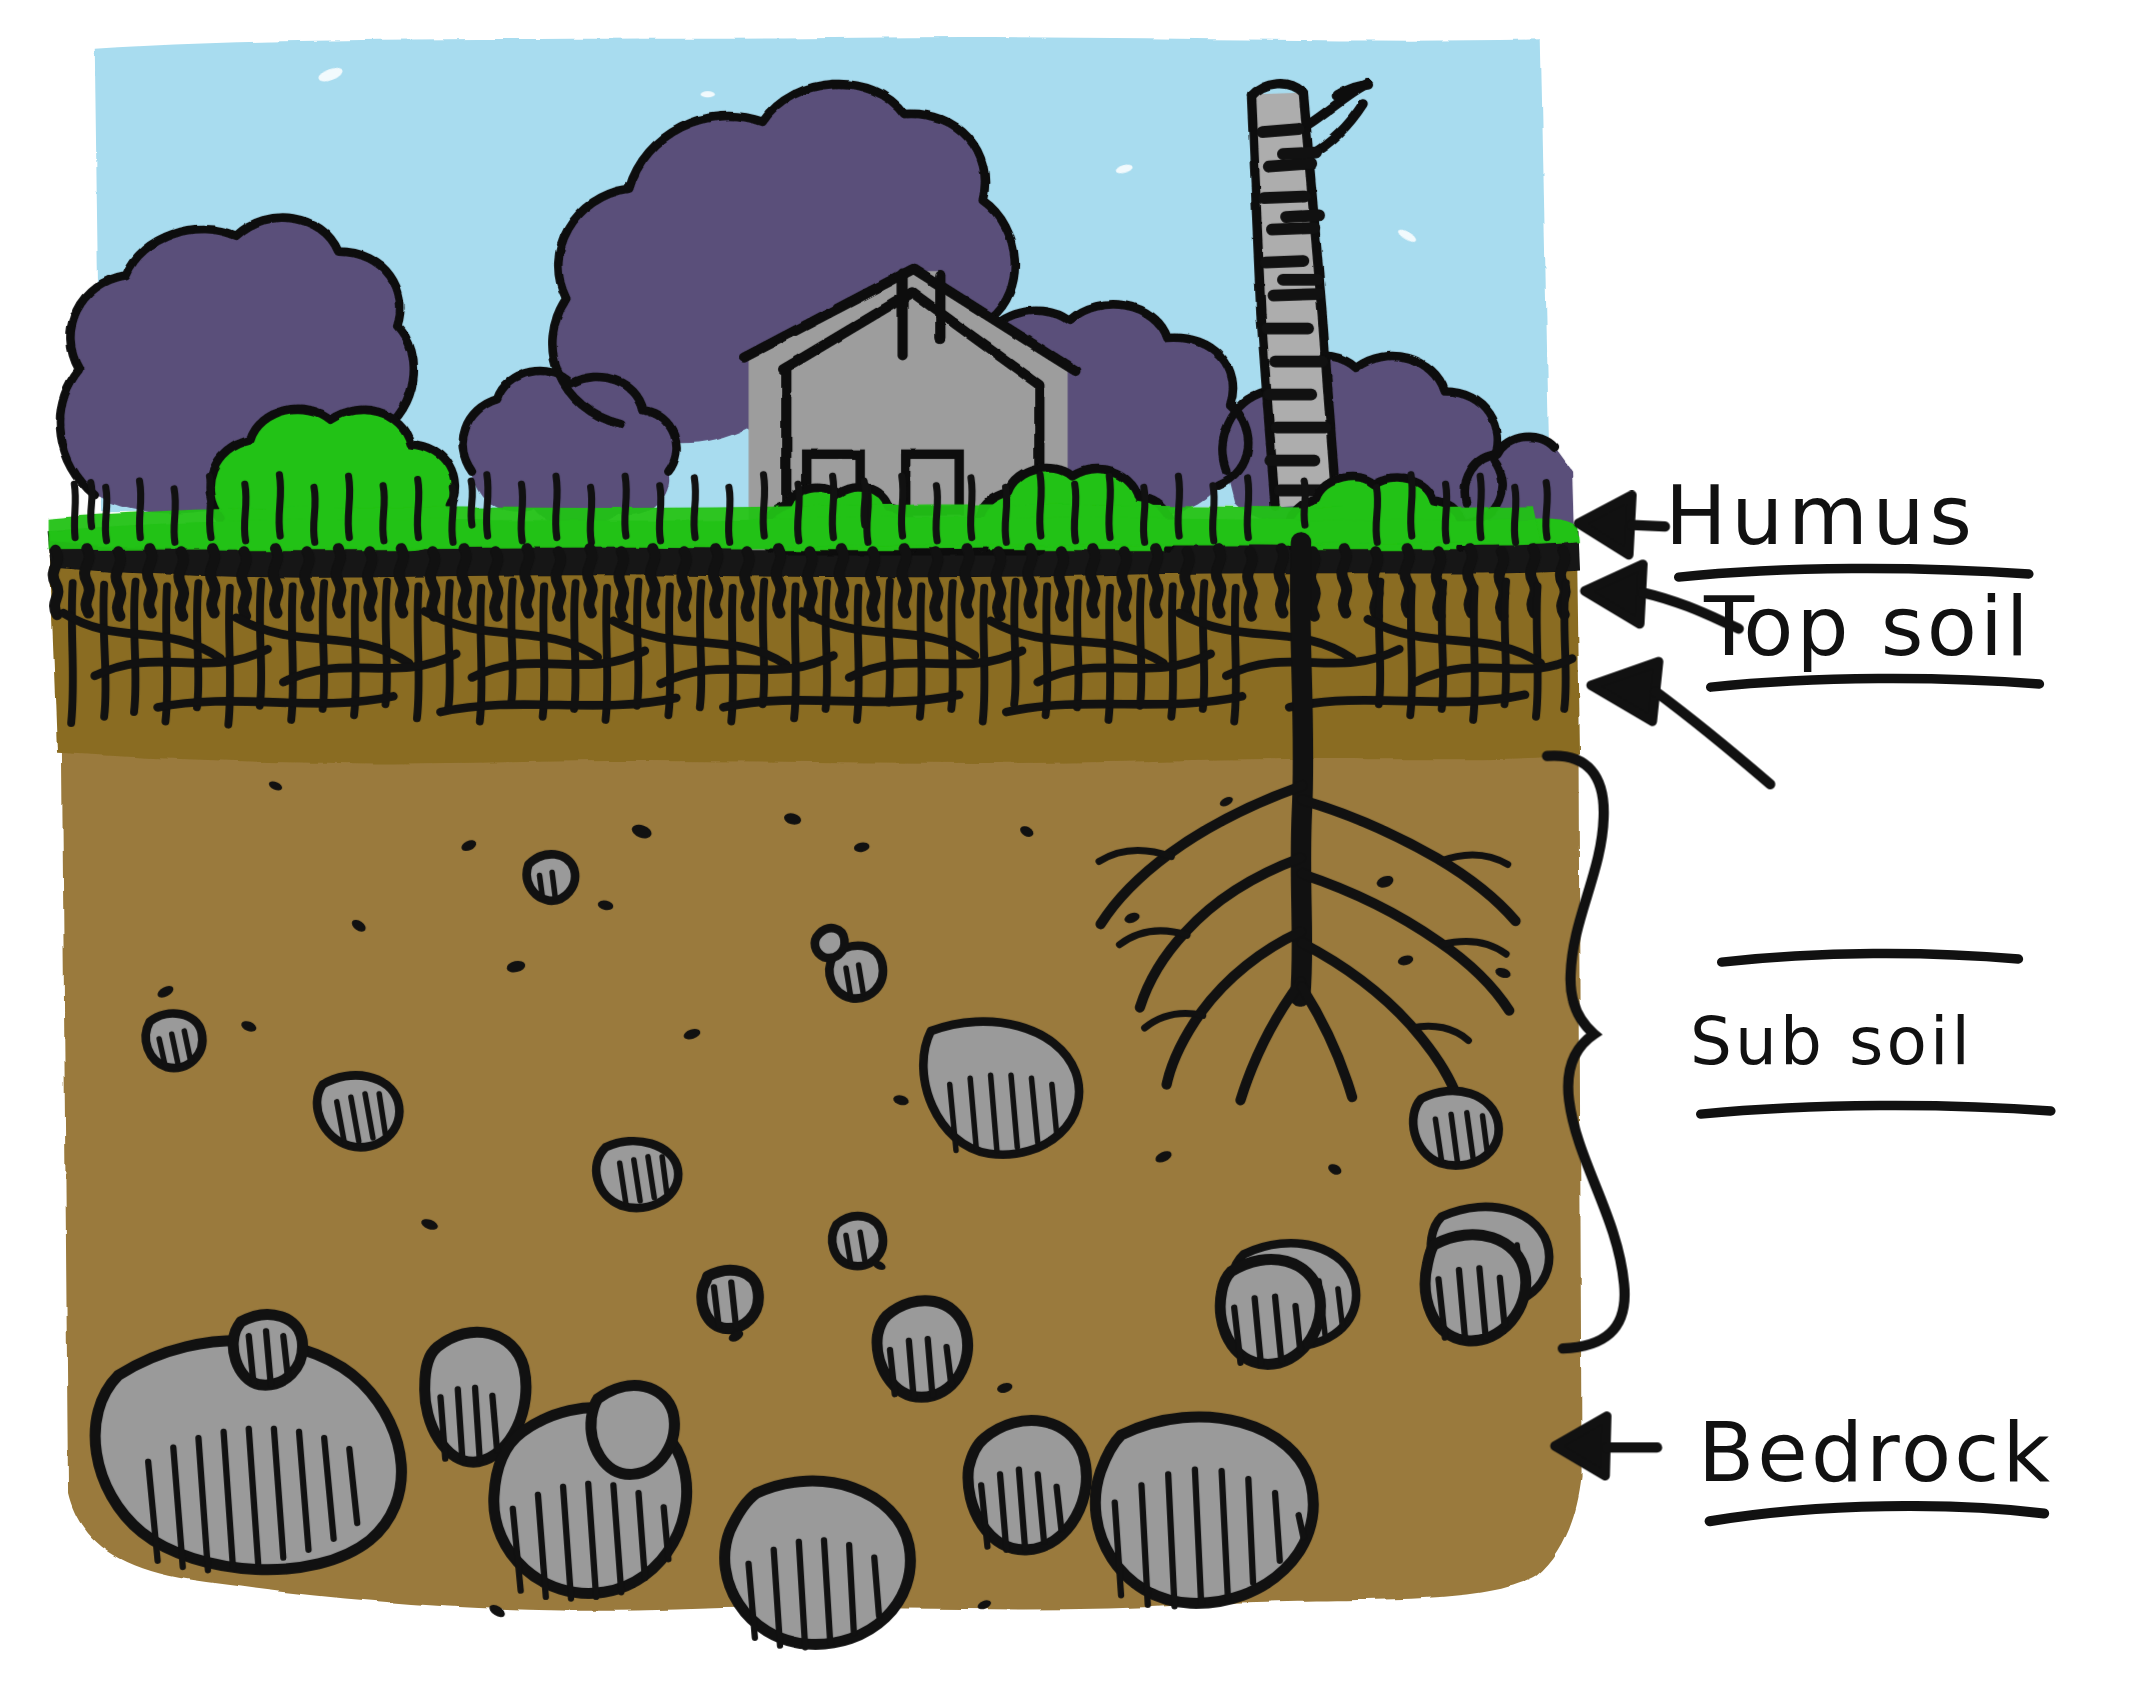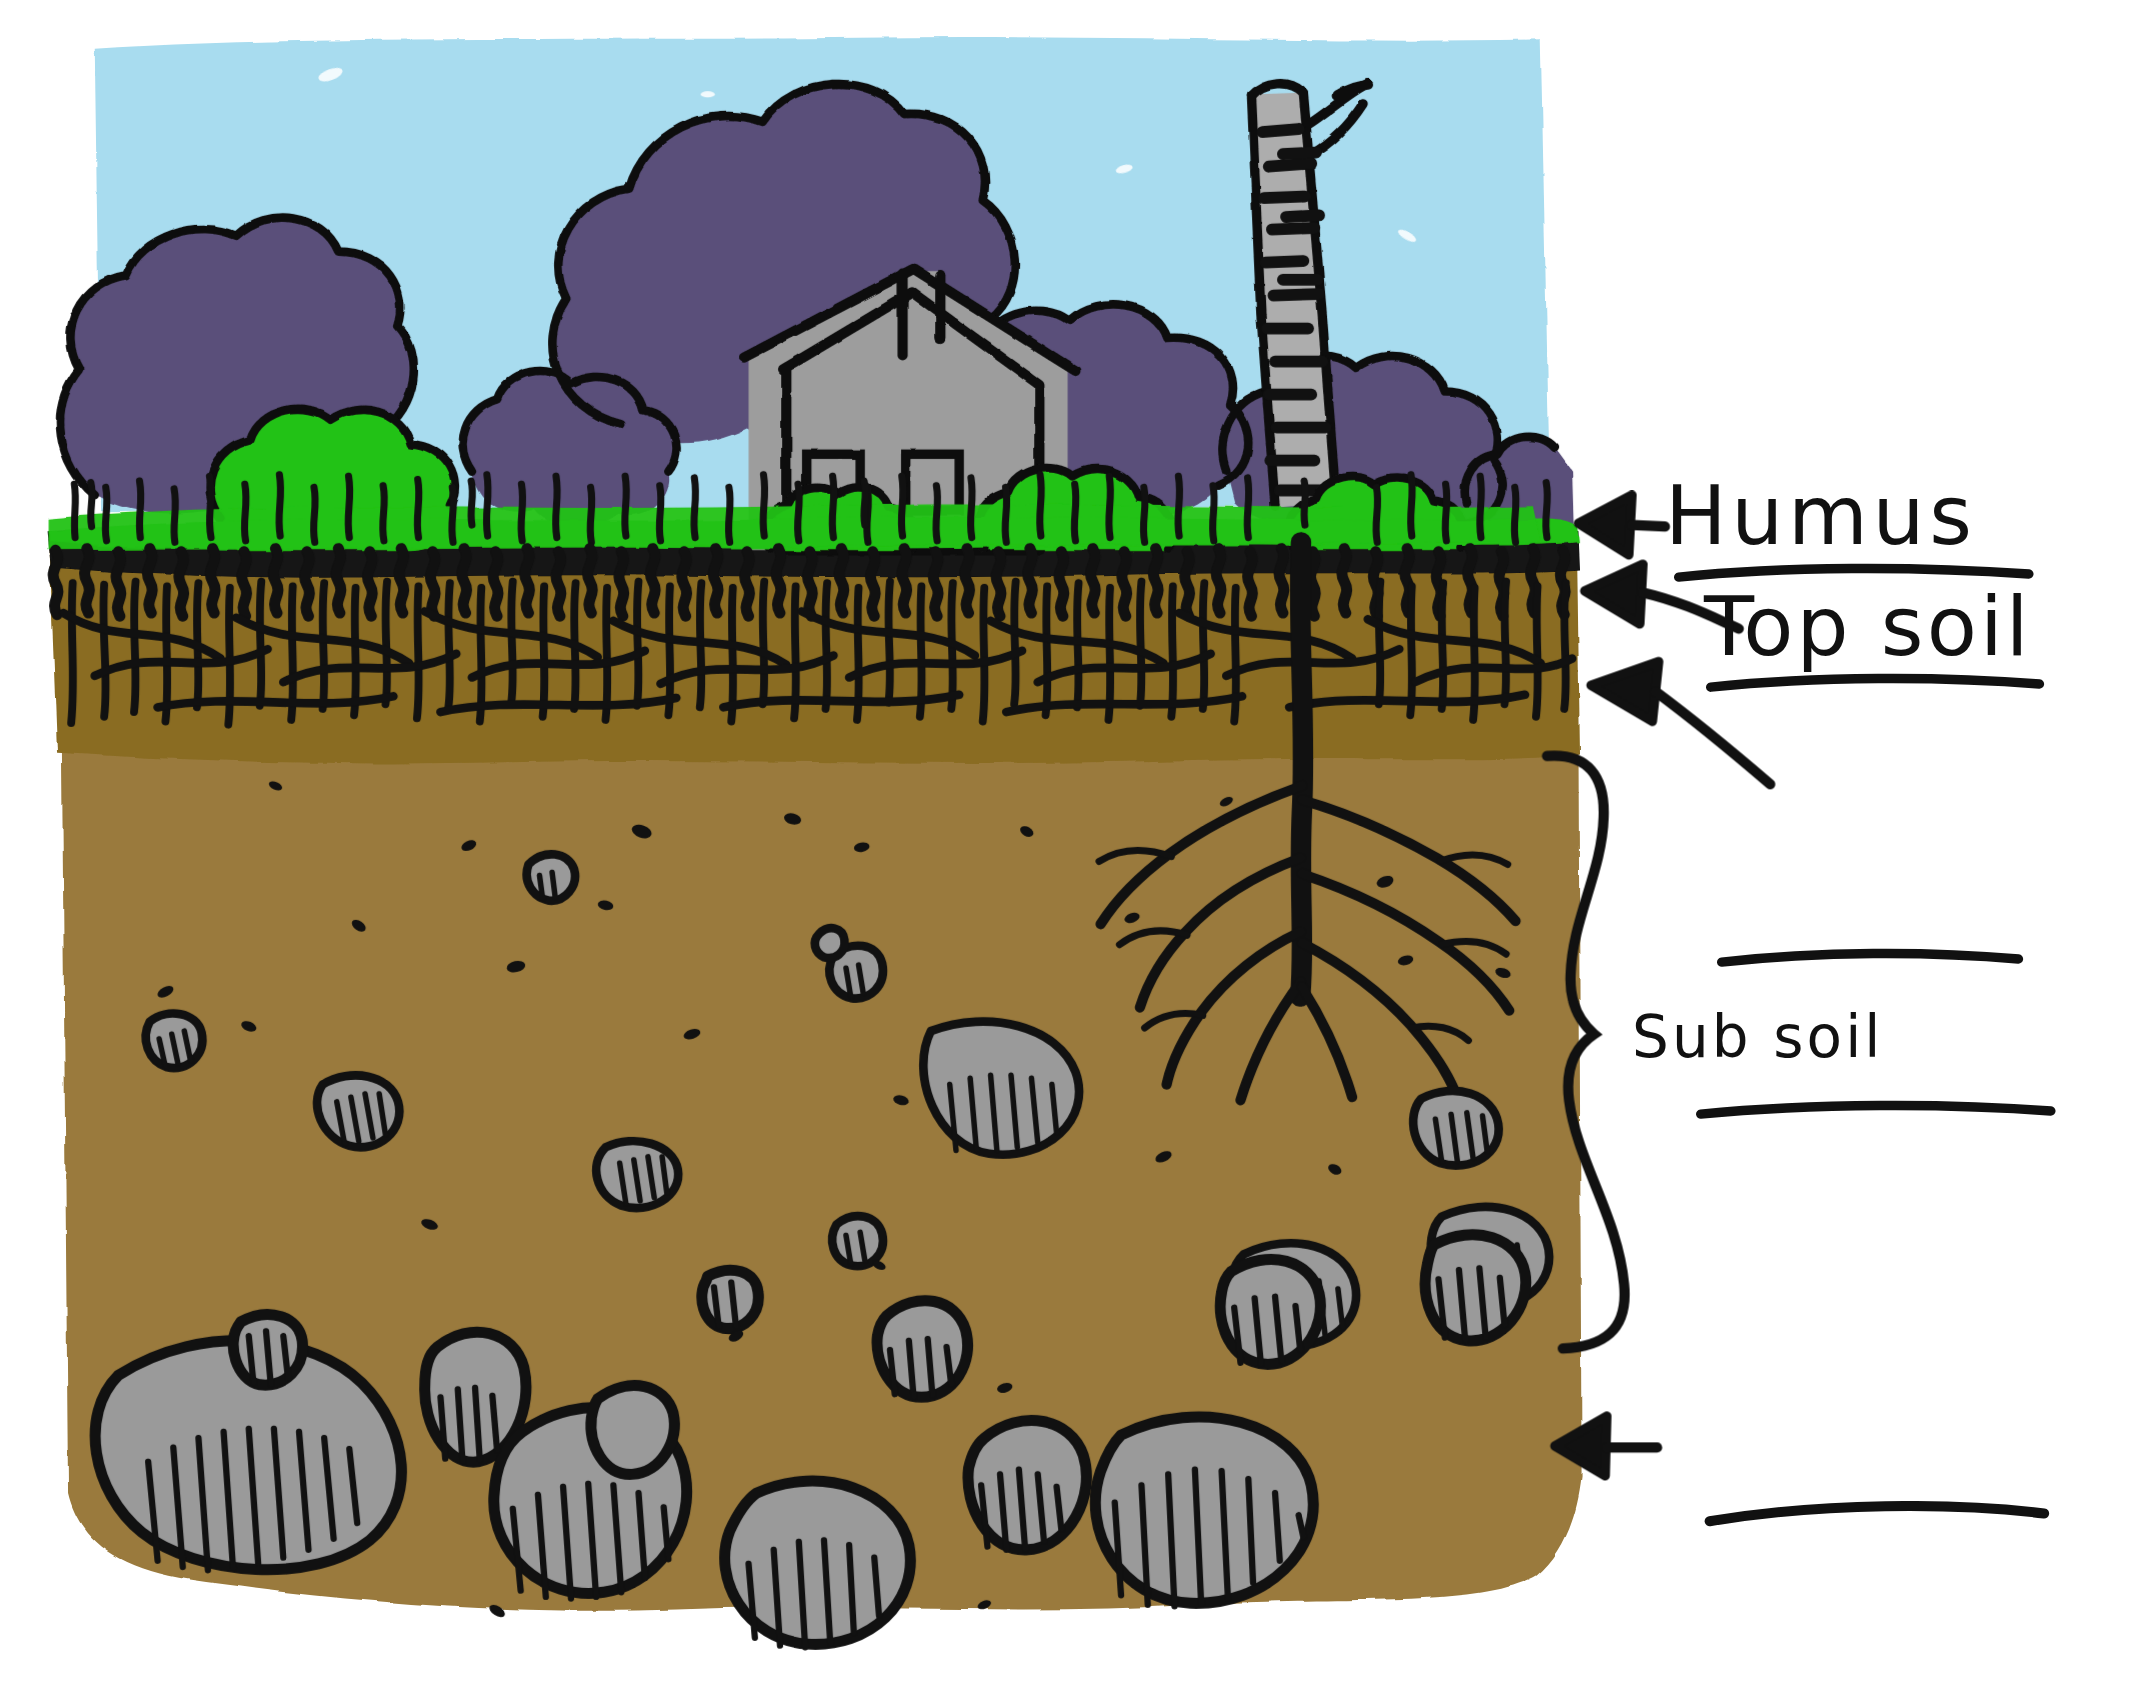--- a/index.html
+++ b/index.html
@@ -660,25 +660,28 @@
   </div>
   <svg style="position:absolute; left:1706px; top:673px;" width="346" height="23.6" viewBox="0 0 440 30">
     <path d="M 6,18 C 140,4 300,4 424,14" stroke="#111" stroke-width="12" fill="none" stroke-linecap="round"></path>
   </svg>
 
 
   <svg style="position:absolute; left:1717px; top:948px;" width="314" height="23.6" viewBox="0 0 400 30">
     <path d="M 6,18 C 130,4 270,4 384,14" stroke="#111" stroke-width="12" fill="none" stroke-linecap="round"></path>
   </svg>
 
-  <div class="label-text" style="left:1632px; top:1003px; font-size:58px; letter-spacing:3.1px;">
+  <div class="label-text" style="left:1690px; top:1003px; font-size:66px; letter-spacing:3.1px;">
     <span>Sub soil</span>
   </div>
   <svg style="position:absolute; left:1696px; top:1100px;" width="369" height="23.6" viewBox="0 0 470 30">
     <path d="M 6,18 C 150,4 320,4 452,14" stroke="#111" stroke-width="12" fill="none" stroke-linecap="round"></path>
   </svg>
 
+  <div class="label-text" style="left:1698px; top:1405px; font-size:82px; letter-spacing:3.1px;">
+    <span>Bedrock</span>
+  </div>
   <svg style="position:absolute; left:1703px; top:1501px;" width="354" height="28" viewBox="0 0 450 36">
     <path d="M 6,26 C 150,2 320,2 436,16" stroke="#111" stroke-width="13" fill="none" stroke-linecap="round"></path>
   </svg>
 
 </div>
 
 
 </body></html>

